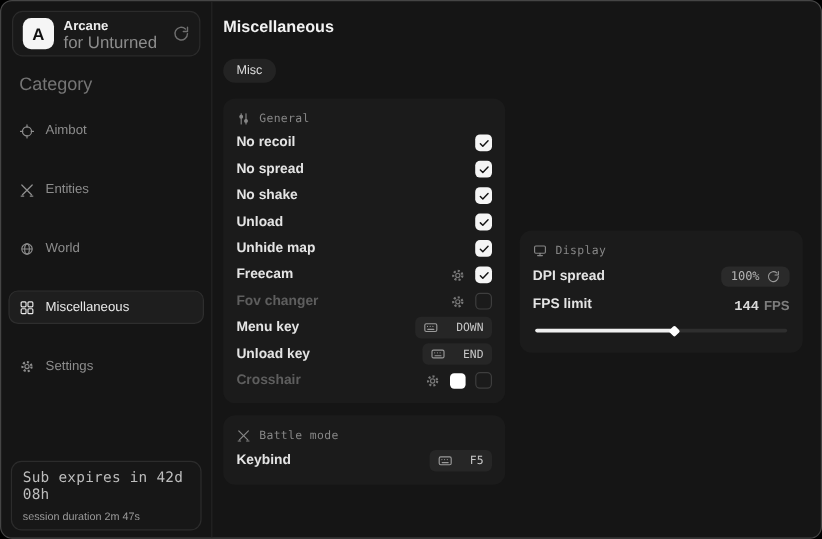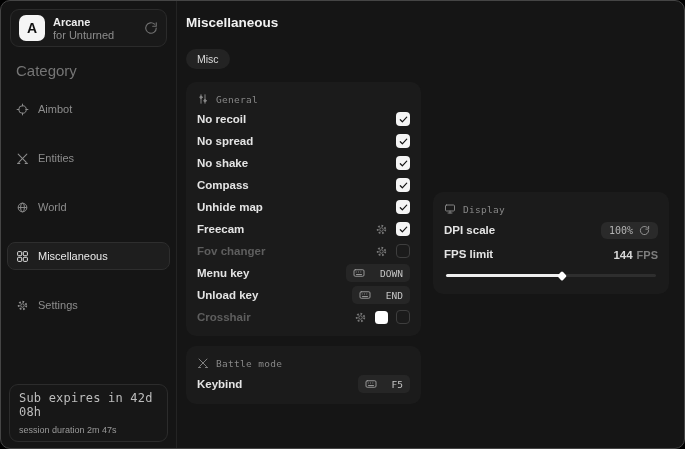--- a/index.html
+++ b/index.html
@@ -6,21 +6,21 @@
     font-family:"Liberation Sans",sans-serif;-webkit-font-smoothing:antialiased;}
   .window{position:absolute;inset:0;background:#151515;border:1px solid #454545;
     border-radius:10px;box-sizing:border-box;display:flex;overflow:hidden;}
   
   .sidebar{width:176px;box-sizing:border-box;border-right:1px solid #242424;position:relative;flex:none;}
   .brand-card{margin:8px 9px 0 9px;padding:5px 8px;border:1px solid #2b2b2b;border-radius:9px;
     background:#191919;display:flex;align-items:center;gap:8px;}
   .logo{width:26px;height:26px;border-radius:7px;background:#f5f5f5;color:#111;
     display:flex;align-items:center;justify-content:center;font-weight:bold;font-size:14px;flex:none;}
   .brand-name{font-size:11px;font-weight:bold;color:#ececec;line-height:13px;}
-  .brand-tag{font-size:11px;color:#8d8d8d;line-height:12px;text-align:right;}
+  .brand-tag{font-size:14px;color:#8d8d8d;line-height:12px;text-align:right;}
   .brand-sync{margin-left:auto;color:#6f6f6f;display:flex;}
   .category{margin:15px 0 7px 15px;font-size:15px;color:#757575;}
   .nav{display:flex;flex-direction:column;gap:3px;}
   .nav-item{margin:9px 6px;padding:0 8px;height:26px;border:1px solid transparent;border-radius:8px;
     display:flex;align-items:center;gap:9px;color:#8d8d8d;font-size:11px;cursor:pointer;}
   .nav-item.selected{background:#1e1e1e;border-color:#2e2e2e;color:#e9e9e9;}
   .nav-item .ico{display:flex;color:inherit;}
   .sub-box{position:absolute;left:8px;right:8px;bottom:6px;border:1px solid #2c2c2c;border-radius:9px;
     padding:6px 9px;box-sizing:border-box;background:#171717;}
   .sub-line1{font-family:"DejaVu Sans Mono",monospace;font-size:12px;color:#bdbdbd;letter-spacing:.2px;}
@@ -46,21 +46,21 @@
   .checkbox{width:14px;height:14px;border-radius:4px;box-sizing:border-box;cursor:pointer;
     display:flex;align-items:center;justify-content:center;}
   .checkbox.checked{background:#f5f5f5;}
   .checkbox.unchecked{border:1.5px solid #3e3e3e;background:transparent;}
   .swatch{width:13px;height:13px;border-radius:3.5px;background:#fff;cursor:pointer;}
   .keychip{background:#262626;border-radius:5px;padding:3px 7px;display:flex;align-items:center;gap:15px;
     font-family:"DejaVu Sans Mono",monospace;font-size:9.5px;color:#c6c6c6;cursor:pointer;}
   .keychip .ico{display:flex;color:#9a9a9a;}
   .value-chip{background:#2a2a2a;border-radius:6px;padding:3px 8px;display:flex;align-items:center;gap:6px;
     font-family:"DejaVu Sans Mono",monospace;font-size:10px;color:#b3b3b3;cursor:pointer;}
-  .fps-val{font-size:11.5px;font-weight:bold;color:#d9d9d9;}
+  .fps-val{font-size:11.5px;font-weight:bold;color:#d9d9d9;font-family:Liberation Mono, monospace;}
   .fps-unit{font-size:11px;font-weight:bold;color:#7d7d7d;margin-left:4px;}
   .slider{position:relative;height:3px;background:#2e2e2e;border-radius:2px;margin:8px 2px 9px 2px;cursor:pointer;}
   .slider-fill{position:absolute;left:0;top:0;bottom:0;background:#efefef;border-radius:2px;}
   .slider-thumb{position:absolute;top:50%;width:7px;height:7px;background:#fff;
     transform:translate(-50%,-50%) rotate(45deg);border-radius:1.5px;}
 </style>
 </head>
 <body>
 
 <svg width="0" height="0" style="position:absolute">
@@ -231,21 +231,21 @@
             <span class="row-label">No shake</span>
             <div class="ctrl">
                 <span class="checkbox checked">
               <svg width="11" height="11" viewBox="0 0 24 24">
                     <use href="#i-check"></use>
                   </svg>
                 </span>
               </div>
           </div>
           <div class="row">
-            <span class="row-label">Compass</span>
+            <span class="row-label">Unload</span>
             <div class="ctrl">
                 <span class="checkbox checked">
               <svg width="11" height="11" viewBox="0 0 24 24">
                     <use href="#i-check"></use>
                   </svg>
                 </span>
               </div>
           </div>
           <div class="row">
             <span class="row-label">Unhide map</span>
@@ -352,21 +352,21 @@
         <div class="panel">
           <div class="panel-head">
             <span class="ico">
               <svg width="12" height="12" viewBox="0 0 24 24">
                   <use href="#i-monitor"></use>
                 </svg>
               </span>
             <span>Display</span>
           </div>
           <div class="row row-tall">
-            <span class="row-label">DPI scale</span>
+            <span class="row-label">DPI spread</span>
             <span class="value-chip">
               <span>100%</span>
               <span class="ico" style="display:flex;color:#9a9a9a;">
                 <svg width="11" height="11" viewBox="0 0 24 24">
                     <use href="#i-rotate"></use>
                   </svg>
                 </span>
             </span>
           </div>
           <div class="row row-tall">

